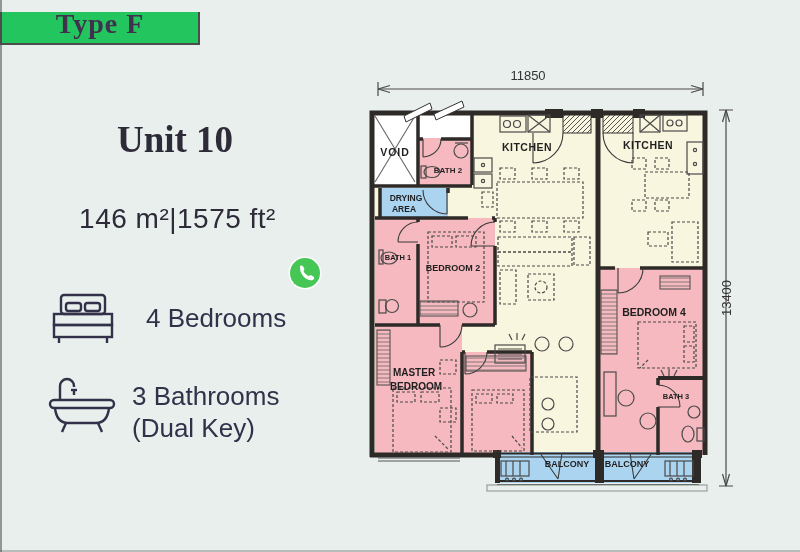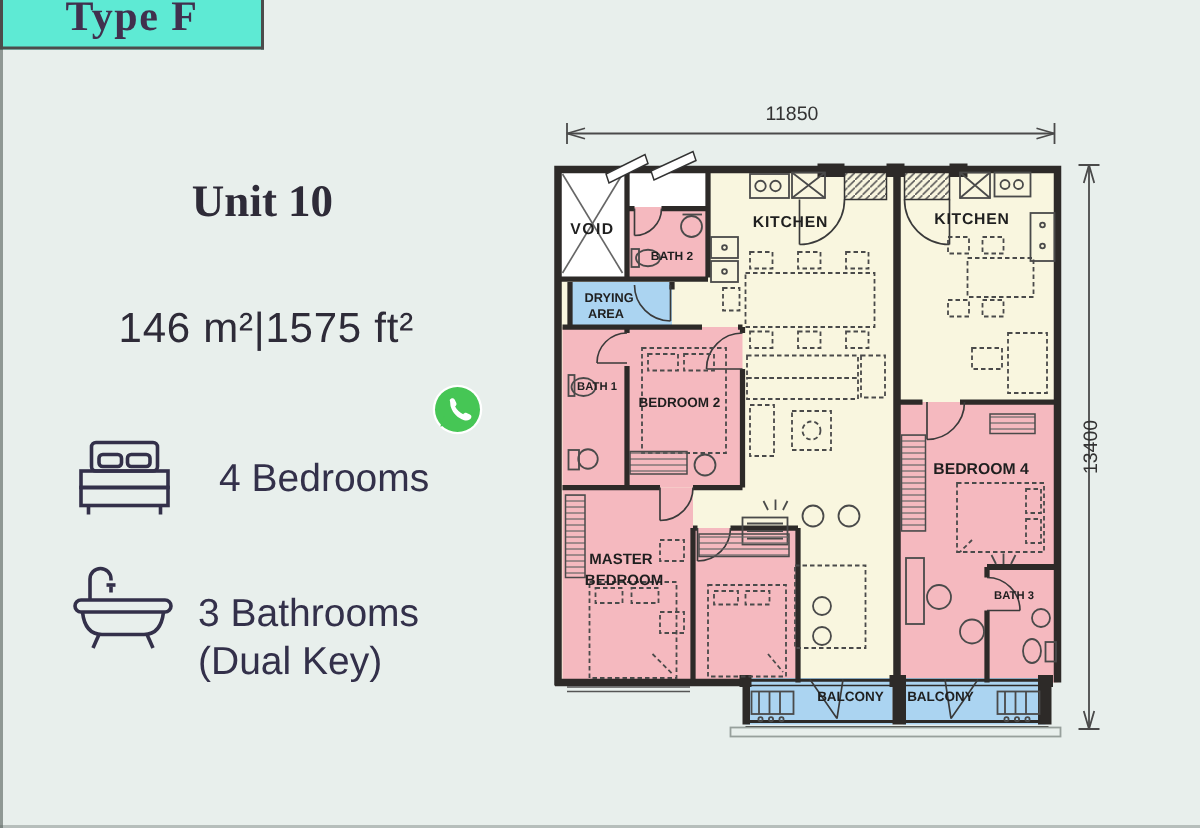--- a/index.html
+++ b/index.html
@@ -7,31 +7,31 @@
     width:800px;height:552px;position:relative;overflow:hidden;
     background:#e8efec;
     font-family:"Liberation Sans",sans-serif;
     color:#2e2b3e;
   }
   .page-edge-left{position:absolute;left:0;top:0;width:2px;height:552px;background:rgba(70,80,76,.55);}
   .page-edge-bottom{position:absolute;left:0;bottom:0;width:800px;height:2px;background:rgba(90,100,96,.35);}
 
   
   .type-badge{
-    position:absolute;left:0;top:0;width:176px;height:33px;
-    background:#5eead4;border:2px solid #4c4c4c;border-top:none;box-sizing:border-box;
+    position:absolute;left:0;top:12px;width:200px;height:33px;
+    background:#22c55e;border:2px solid #4c4c4c;border-top:none;box-sizing:border-box;
     display:flex;justify-content:center;align-items:flex-start;overflow:hidden;
   }
   .type-badge span{
     font-family:"Liberation Serif",serif;font-weight:bold;font-size:28px;line-height:30px;
     color:#41304e;margin-top:-3px;letter-spacing:1px;
   }
   .unit-title{
     position:absolute;left:20px;top:118px;width:310px;text-align:center;
-    font-family:"Liberation Serif",serif;font-weight:bold;font-size:30px;color:#2e2b38;
+    font-family:"Liberation Serif",serif;font-weight:bold;font-size:37px;color:#2e2b38;
   }
   .unit-area{
     position:absolute;left:20px;top:203px;width:315px;text-align:center;
     font-size:28px;color:#2e2b38;letter-spacing:.5px;
   }
   .feature-row{position:absolute;display:flex;align-items:flex-start;}
   .feature-text{font-size:26px;color:#33304a;line-height:32px;}
   .icon-wrap{display:block;}
 
   
@@ -88,21 +88,21 @@
     <g stroke="#33304a" stroke-width="2.4" fill="none">
       <path d="M14,28 V14 a7,7 0 0 1 14,0 v1"></path>
       <line x1="25" y1="18" x2="31" y2="18"></line>
       <line x1="28" y1="19" x2="28" y2="23"></line>
       <rect x="4" y="28" width="64" height="8" rx="4"></rect>
       <path d="M9,36 c1,9 5,15 13,15 h28 c8,0 12,-6 13,-15"></path>
       <line x1="20" y1="51" x2="16" y2="60"></line>
       <line x1="52" y1="51" x2="56" y2="60"></line>
     </g>
   </svg>
-  <div class="feature-text" style="margin-left:12px;margin-top:20px;">
+  <div class="feature-text" style="margin-left:12px;margin-top:8px;">
     <div>3 Bathrooms</div>
     <div>(Dual Key)</div>
   </div>
 </div>
 
 <svg class="plan" width="800" height="552" viewBox="0 0 800 552">
   <defs>
     <pattern id="hatch" patternUnits="userSpaceOnUse" width="5" height="5">
       <path d="M0,5 L5,0" stroke="#555" stroke-width="1"></path>
     </pattern>

